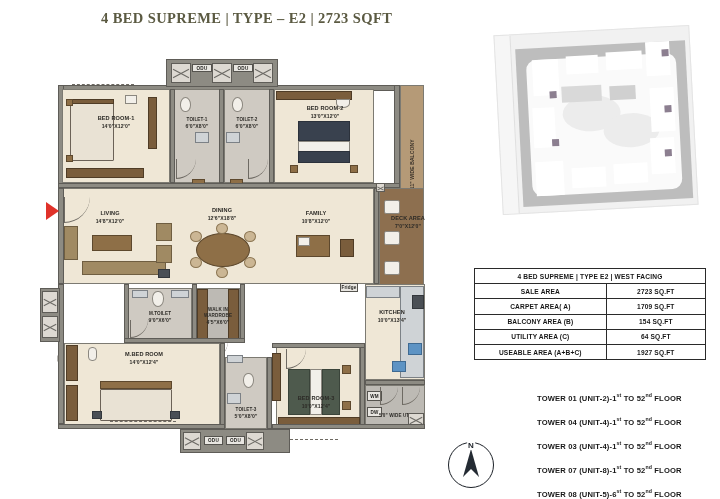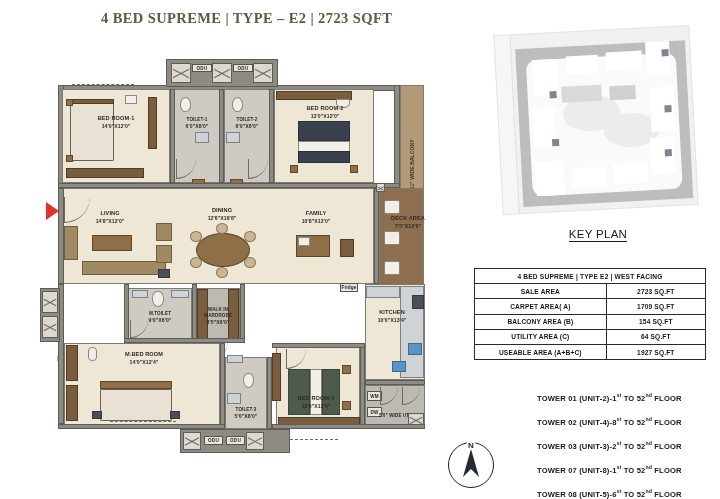--- a/index.html
+++ b/index.html
@@ -408,23 +408,20 @@
       <div class="kp-block" style="left:112px; top:134px; width:34px; height:20px;"></div>
       <div class="kp-block" style="left:64px; top:54px; width:40px; height:16px; background:#d9d9d9;"></div>
       <div class="kp-block" style="left:112px; top:56px; width:26px; height:14px; background:#d0d0d0;"></div>
       <div class="kp-hl" style="left:52px; top:58px; width:7px; height:7px;"></div>
       <div class="kp-hl" style="left:52px; top:106px; width:7px; height:7px;"></div>
       <div class="kp-hl" style="left:166px; top:22px; width:7px; height:7px;"></div>
       <div class="kp-hl" style="left:166px; top:78px; width:7px; height:7px;"></div>
       <div class="kp-hl" style="left:164px; top:122px; width:7px; height:7px;"></div>
     </div>
   </div>
-  <div class="keyplan-title">
-    <span>KEY PLAN</span>
-  </div>
 
   <table class="spec">
     <tbody>
         <tr>
       <td class="hdr" colspan="2">4 BED SUPREME  |  TYPE E2  |  WEST FACING</td>
     </tr>
     <tr>
       <td style="width:57%">SALE AREA</td>
       <td>2723 SQ.FT</td>
     </tr>
@@ -442,22 +439,22 @@
     </tr>
     <tr>
       <td>USEABLE AREA (A+B+C)</td>
       <td>1927 SQ.FT</td>
     </tr>
   </tbody>
     </table>
 
   <div class="towers">
     <div class="tower-row"><span>TOWER 01 (UNIT-2)-1</span><sup>st</sup><span> TO 52</span><sup>nd</sup><span> FLOOR</span></div>
-    <div class="tower-row"><span>TOWER 02 (UNIT-4)-8</span><sup>st</sup><span> TO 52</span><sup>nd</sup><span> FLOOR</span></div>
-    <div class="tower-row"><span>TOWER 03 (UNIT-3)-2</span><sup>st</sup><span> TO 52</span><sup>nd</sup><span> FLOOR</span></div>
+    <div class="tower-row"><span>TOWER 04 (UNIT-4)-1</span><sup>st</sup><span> TO 52</span><sup>nd</sup><span> FLOOR</span></div>
+    <div class="tower-row"><span>TOWER 03 (UNIT-4)-1</span><sup>st</sup><span> TO 52</span><sup>nd</sup><span> FLOOR</span></div>
     <div class="tower-row"><span>TOWER 07 (UNIT-8)-1</span><sup>st</sup><span> TO 52</span><sup>nd</sup><span> FLOOR</span></div>
     <div class="tower-row"><span>TOWER 08 (UNIT-5)-6</span><sup>st</sup><span> TO 52</span><sup>nd</sup><span> FLOOR</span></div>
   </div>
 
   <div class="north">
     <div class="north-circle"></div>
     <div class="north-needle"></div>
     <div class="north-notch"></div>
     <div class="north-n">N</div>
   </div>

